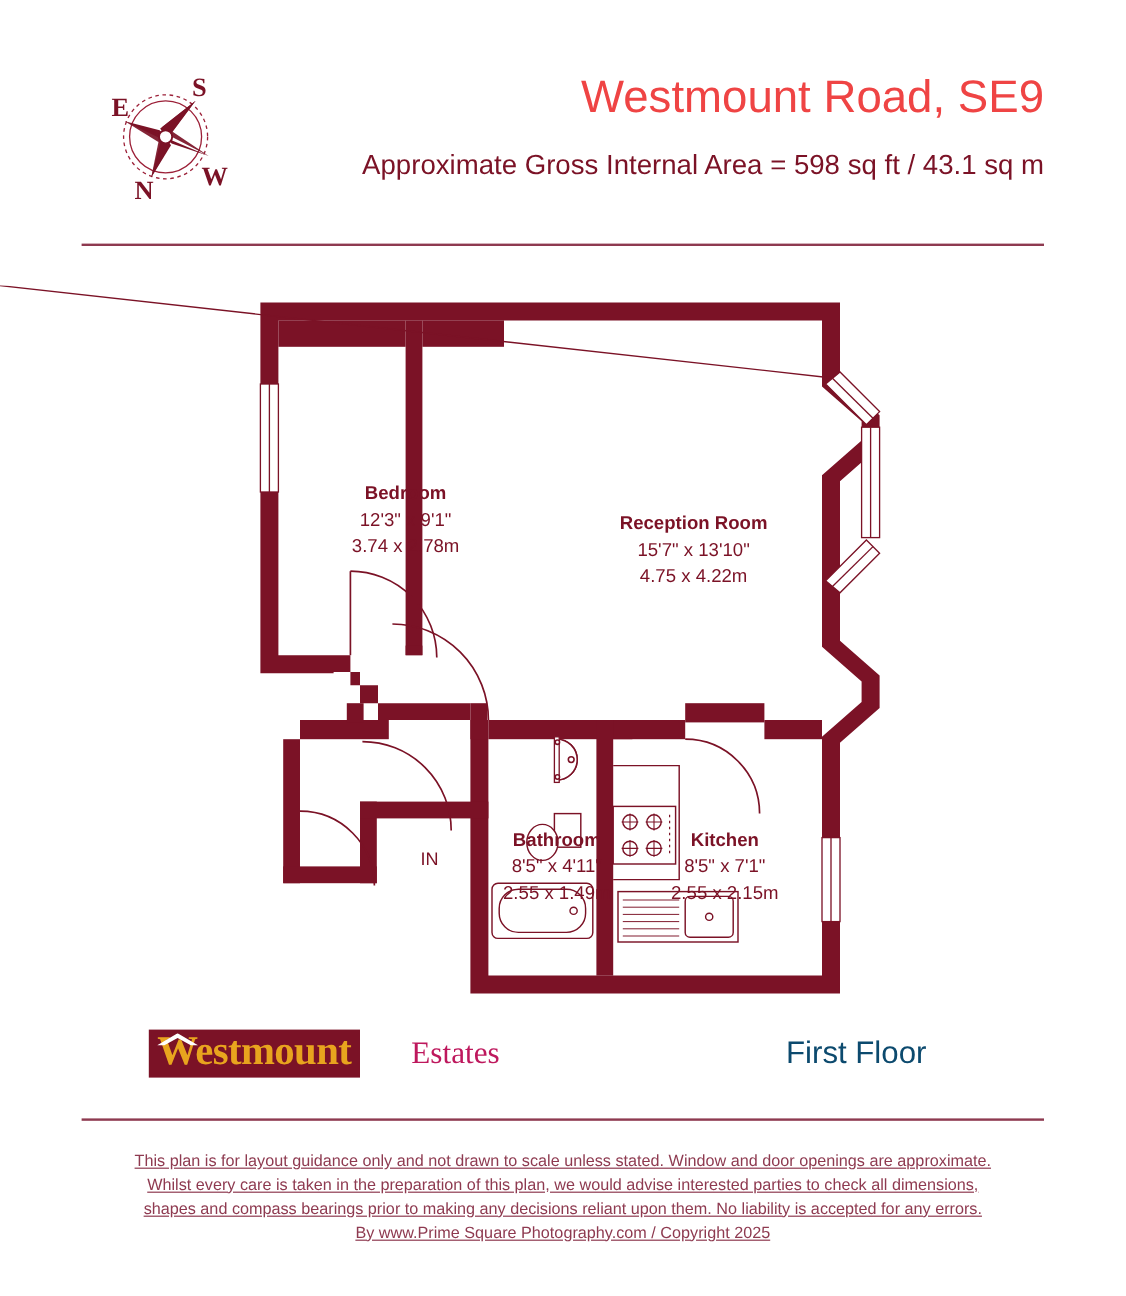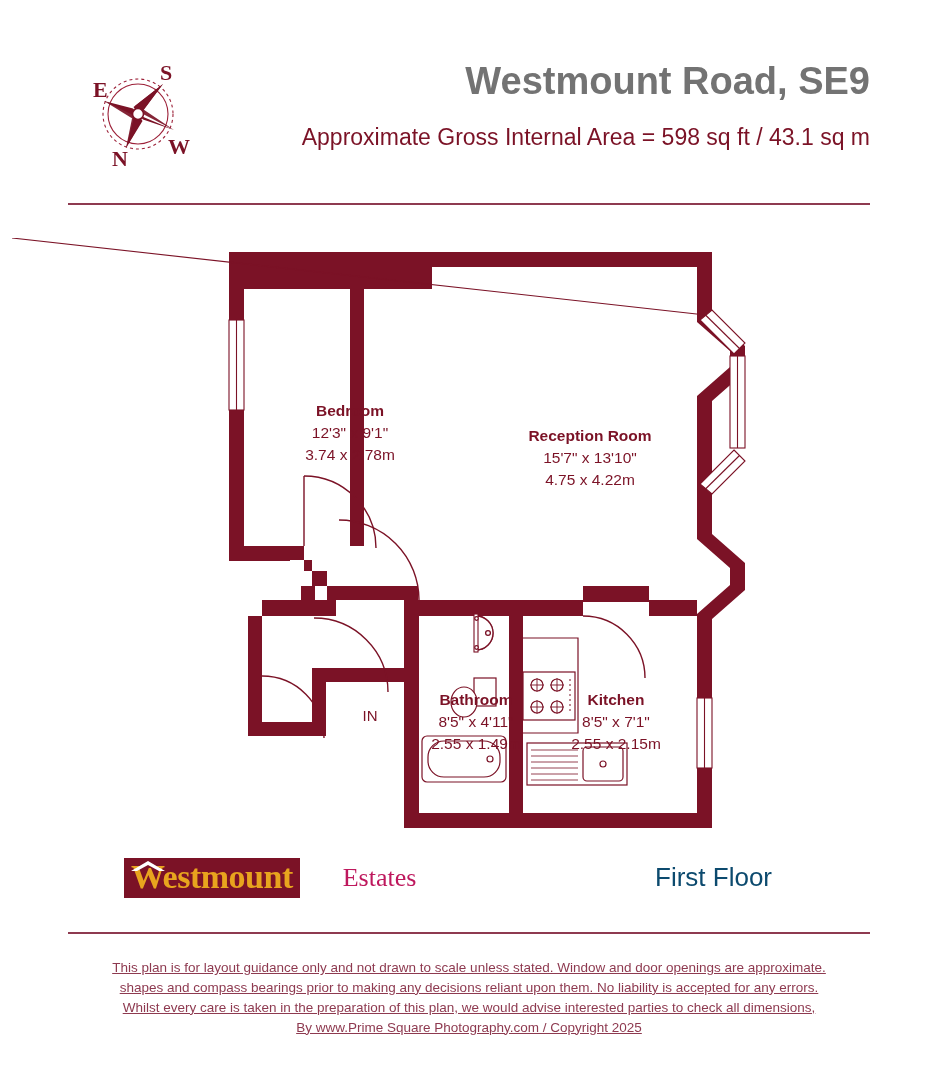--- a/index.html
+++ b/index.html
@@ -36,22 +36,22 @@
   }
   .title-block {
     position: absolute;
     right: 68px;
     top: 62px;
     text-align: right;
     width: 640px;
   }
   .title {
     font-size: 38px;
-    font-weight: 700;
-    color: #737373;
+    font-weight: 400;
+    color: #ef4444;
     letter-spacing: 0px;
     line-height: 1.05;
     white-space: nowrap;
   }
   .subtitle {
     margin-top: 22px;
     font-size: 23px;
     font-weight: 400;
     color: #7B1226;
     white-space: nowrap;
@@ -62,21 +62,21 @@
     width: 802px;
     height: 2px;
     background: #8E3A50;
   }
   .rule-top { top: 203px; }
   .rule-bottom { top: 932px; }
 
   
   .plan-wrap {
     position: absolute;
-    left: 12px;
+    left: 0;
     top: 238px;
     width: 858px;
     height: 600px;
   }
   .plan-svg { display: block; }
 
   
   .footer-row {
     position: absolute;
     left: 0;
@@ -417,18 +417,18 @@
       </div>
       <span class="logo-estates">Estates</span>
     </div>
     <div class="floor-label">First Floor</div>
   </div>
 
   <div class="rule rule-bottom"></div>
 
   <div class="disclaimer">
     <div>This plan is for layout guidance only and not drawn to scale unless stated. Window and door openings are approximate.</div>
+    <div>Whilst every care is taken in the preparation of this plan, we would advise interested parties to check all dimensions,</div>
     <div>shapes and compass bearings prior to making any decisions reliant upon them. No liability is accepted for any errors.</div>
-    <div>Whilst every care is taken in the preparation of this plan, we would advise interested parties to check all dimensions,</div>
     <div>By www.Prime Square Photography.com / Copyright 2025</div>
   </div>
 
 </div>
 
 </body></html>

